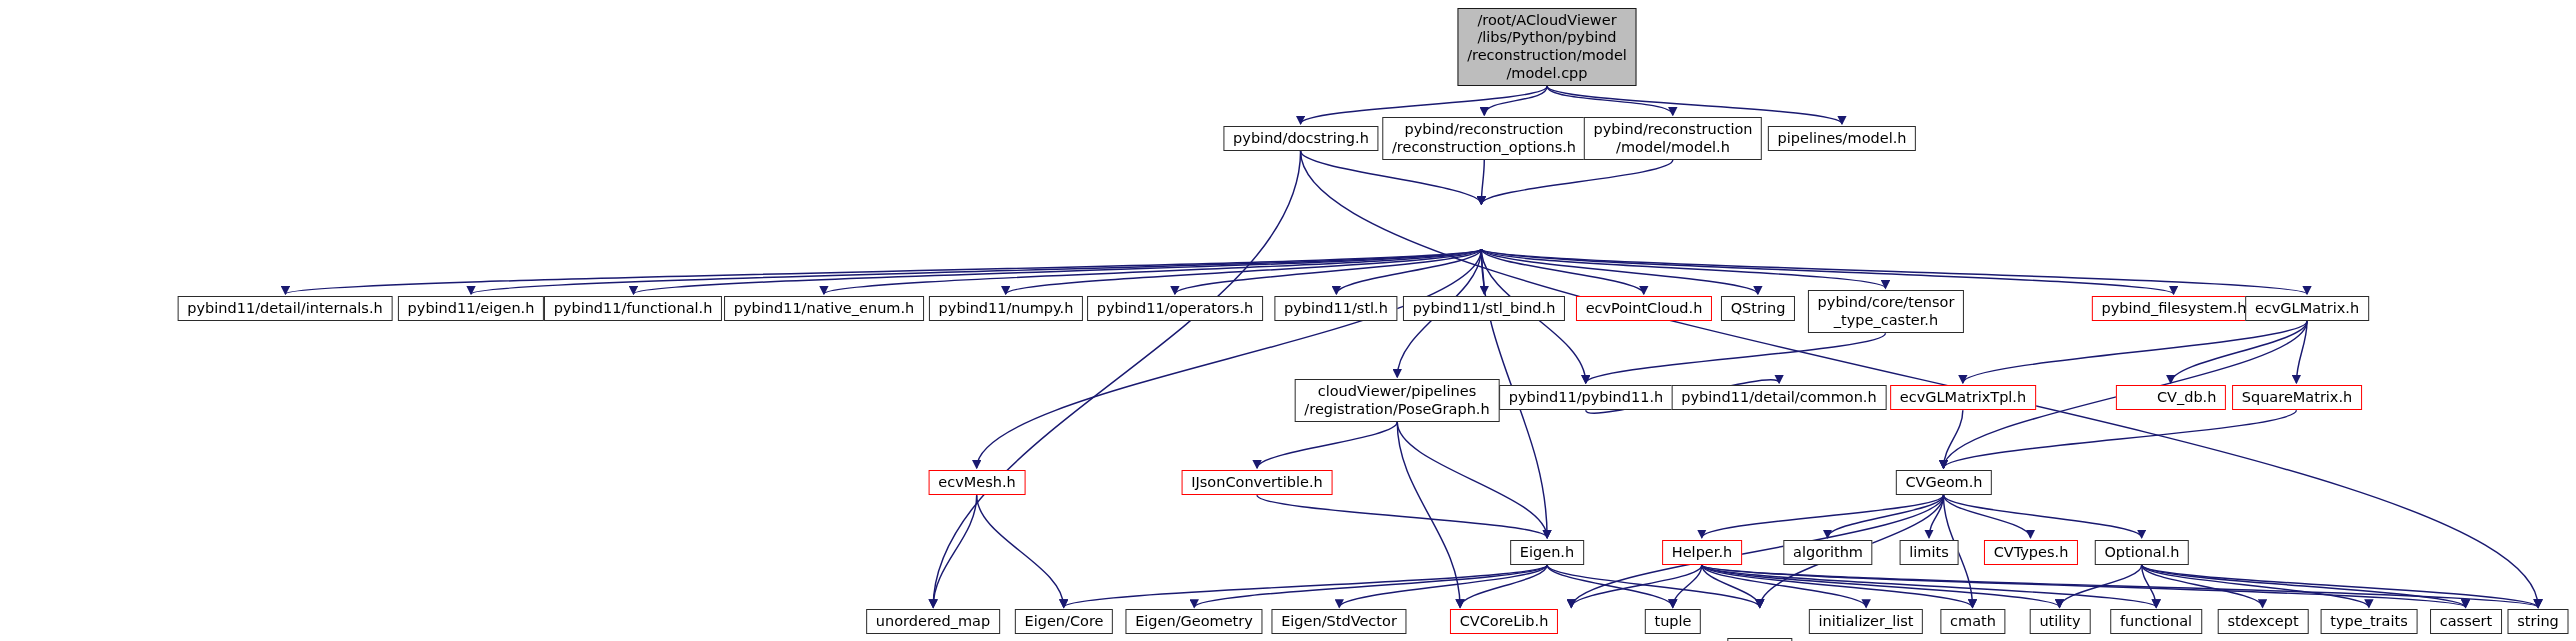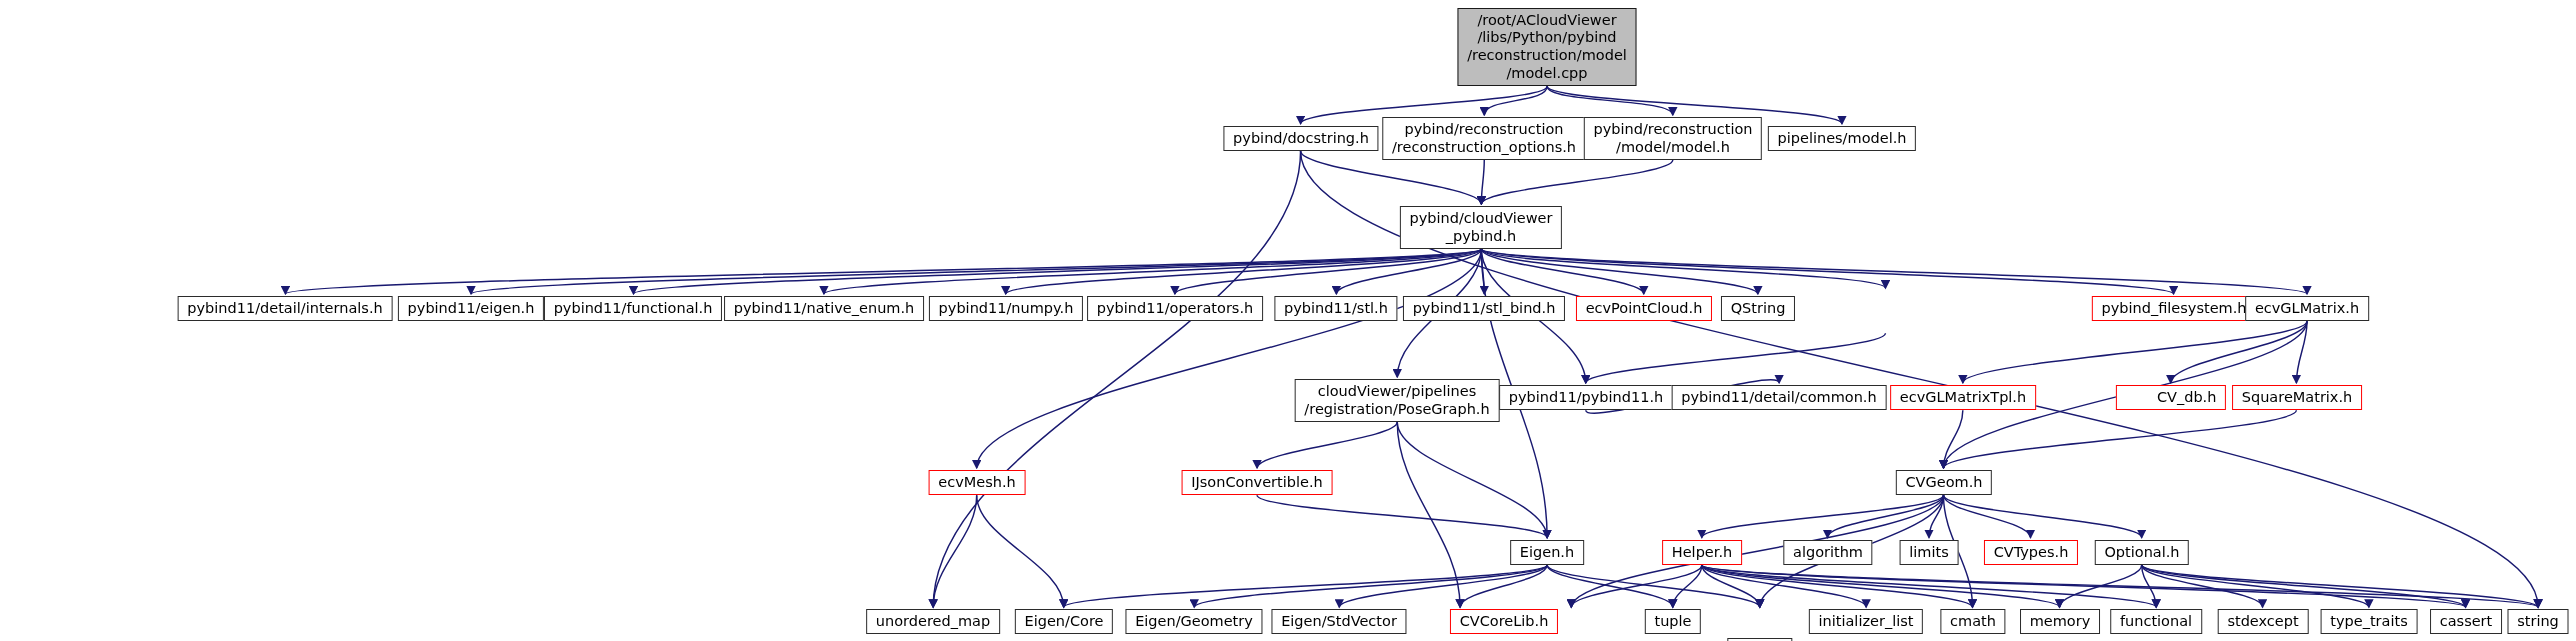--- a/index.html
+++ b/index.html
@@ -138,32 +138,32 @@
 <div class="node root" style="left: 1547px; top: 7.7px;">/root/ACloudViewer
 /libs/Python/pybind
 /reconstruction/model
 /model.cpp</div>
     <div class="node normal" style="left: 1301px; top: 126px;">pybind/docstring.h</div>
     <div class="node normal" style="left: 1484px; top: 117px;">pybind/reconstruction
 /reconstruction_options.h</div>
     <div class="node normal" style="left: 1673px; top: 117px;">pybind/reconstruction
 /model/model.h</div>
     <div class="node normal" style="left: 1842px; top: 126px;">pipelines/model.h</div>
-    <div class="node normal" style="left: 1481px; top: 206px;">pybind/cloudViewer
-_pybind.h</div>
     <div class="node normal" style="left: 285px; top: 296px;">pybind11/detail/internals.h</div>
     <div class="node normal" style="left: 471px; top: 296px;">pybind11/eigen.h</div>
     <div class="node normal" style="left: 633px; top: 296px;">pybind11/functional.h</div>
     <div class="node normal" style="left: 824px; top: 296px;">pybind11/native_enum.h</div>
     <div class="node normal" style="left: 1006px; top: 296px; text-align: right;">pybind11/numpy.h</div>
     <div class="node normal" style="left: 1175px; top: 296px;">pybind11/operators.h</div>
     <div class="node normal" style="left: 1336px; top: 296px;">pybind11/stl.h</div>
     <div class="node normal" style="left: 1484px; top: 296px;">pybind11/stl_bind.h</div>
     <div class="node truncated" style="left: 1644px; top: 296px;">ecvPointCloud.h</div>
     <div class="node normal" style="left: 1758px; top: 296px;">QString</div>
+    <div class="node normal" style="left: 1886px; top: 290px;">pybind/core/tensor
+_type_caster.h</div>
     <div class="node truncated" style="left: 2174px; top: 296px;">pybind_filesystem.h</div>
     <div class="node normal" style="left: 2307px; top: 296px;">ecvGLMatrix.h</div>
     <div class="node normal" style="left: 1397px; top: 379px;">cloudViewer/pipelines
 /registration/PoseGraph.h</div>
     <div class="node normal" style="left: 1586px; top: 385px;">pybind11/pybind11.h</div>
     <div class="node normal" style="left: 1779px; top: 385px;">pybind11/detail/common.h</div>
     <div class="node truncated" style="left: 1963px; top: 385px;">ecvGLMatrixTpl.h</div>
     <div class="node truncated" style="left: 2171px; top: 385px; padding-left: 40px;">CV_db.h</div>
     <div class="node truncated" style="left: 2297px; top: 385px;">SquareMatrix.h</div>
     <div class="node truncated" style="left: 977px; top: 470px;">ecvMesh.h</div>
@@ -178,20 +178,20 @@
     <div class="node normal" style="left: 933px; top: 609px;">unordered_map</div>
     <div class="node normal" style="left: 1064px; top: 609px;">Eigen/Core</div>
     <div class="node normal" style="left: 1194px; top: 609px;">Eigen/Geometry</div>
     <div class="node normal" style="left: 1339px; top: 609px;">Eigen/StdVector</div>
     <div class="node normal" style="left: 1460px; top: 645px;">memory</div>
     <div class="node truncated" style="left: 1504px; top: 609px;">CVCoreLib.h</div>
     <div class="node normal" style="left: 1673px; top: 609px;">tuple</div>
     <div class="node normal" style="left: 1760px; top: 638px;">vector</div>
     <div class="node normal" style="left: 1866px; top: 609px;">initializer_list</div>
     <div class="node normal" style="left: 1973px; top: 609px;">cmath</div>
-    <div class="node normal" style="left: 2060px; top: 609px;">memory</div>
+    <div class="node normal" style="left: 2060px; top: 609px;">utility</div>
     <div class="node normal" style="left: 2156px; top: 609px;">functional</div>
     <div class="node normal" style="left: 2263px; top: 609px;">stdexcept</div>
     <div class="node normal" style="left: 2369px; top: 609px;">type_traits</div>
     <div class="node normal" style="left: 2466px; top: 609px;">cassert</div>
     <div class="node normal" style="left: 2538px; top: 609px;">string</div>
   </div>
 
 
 </body></html>

